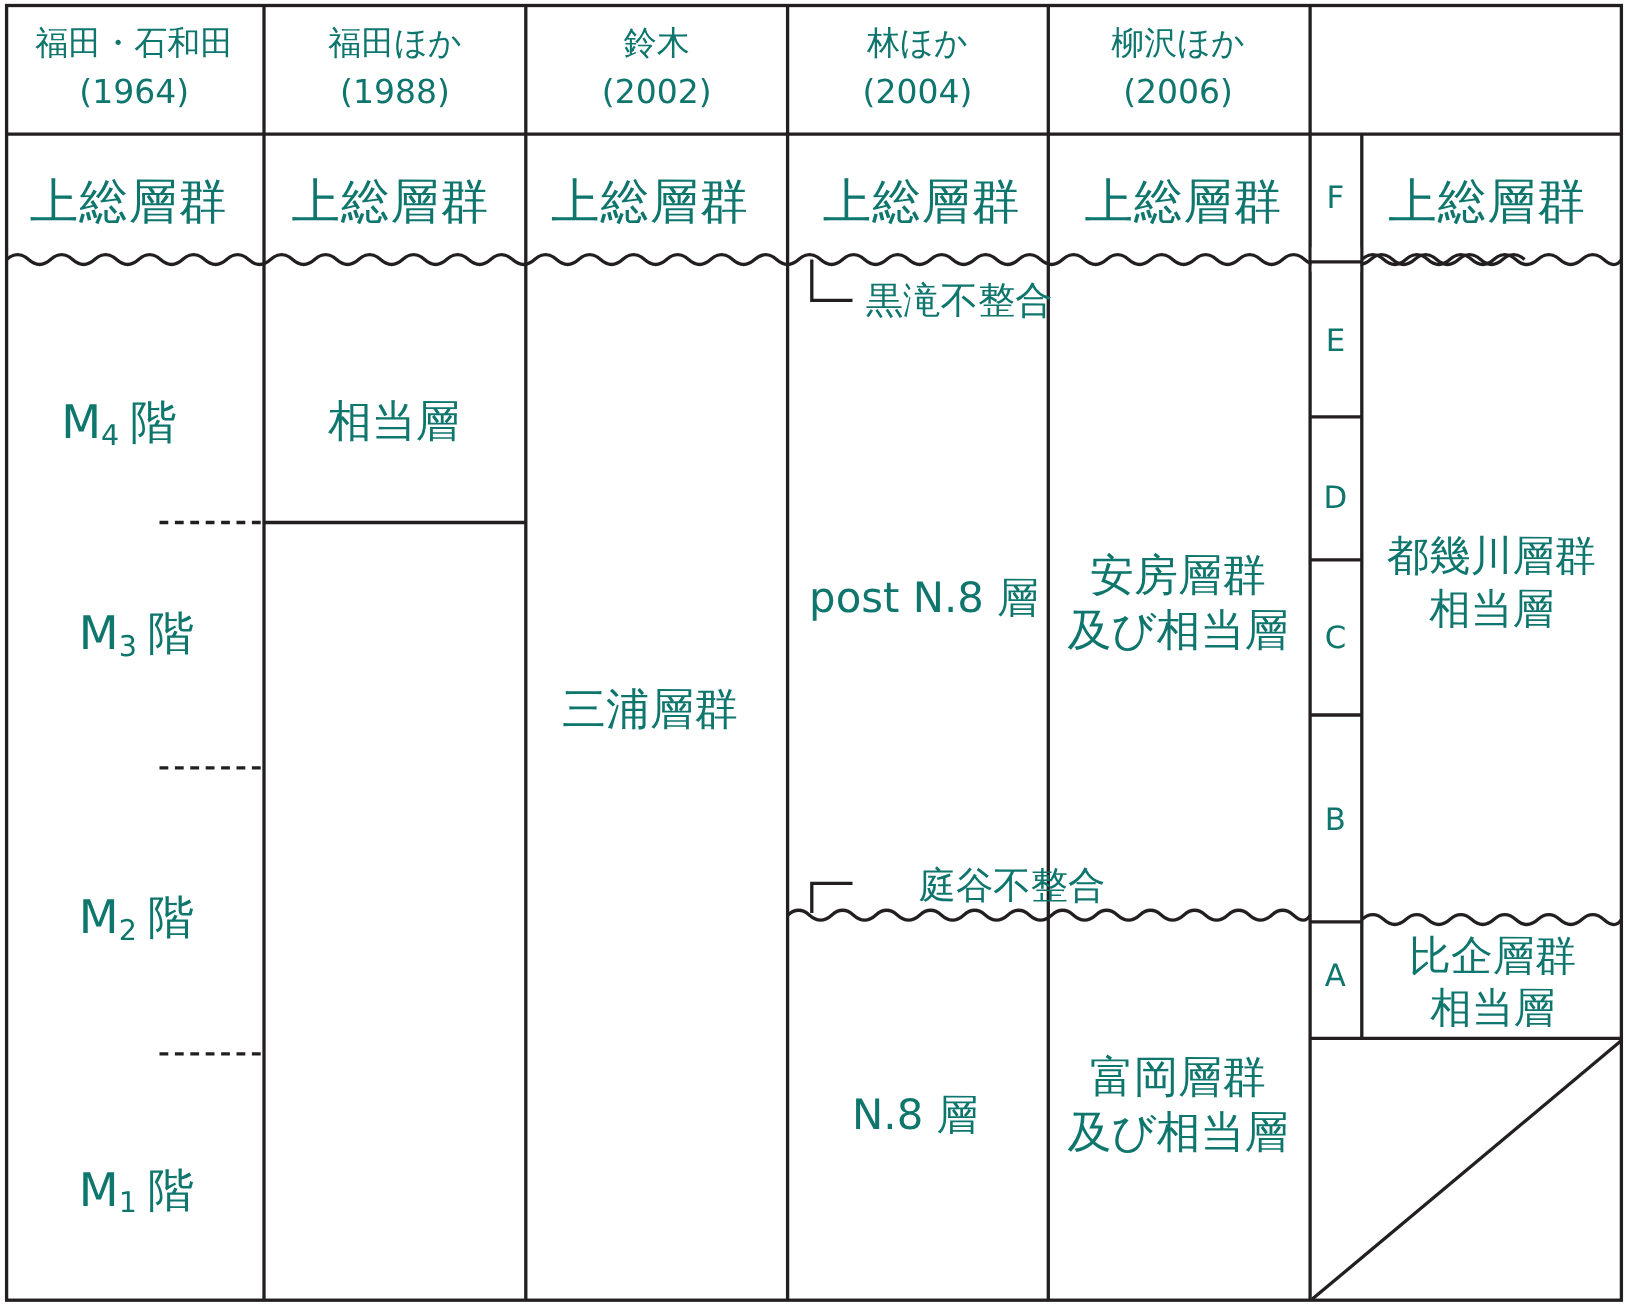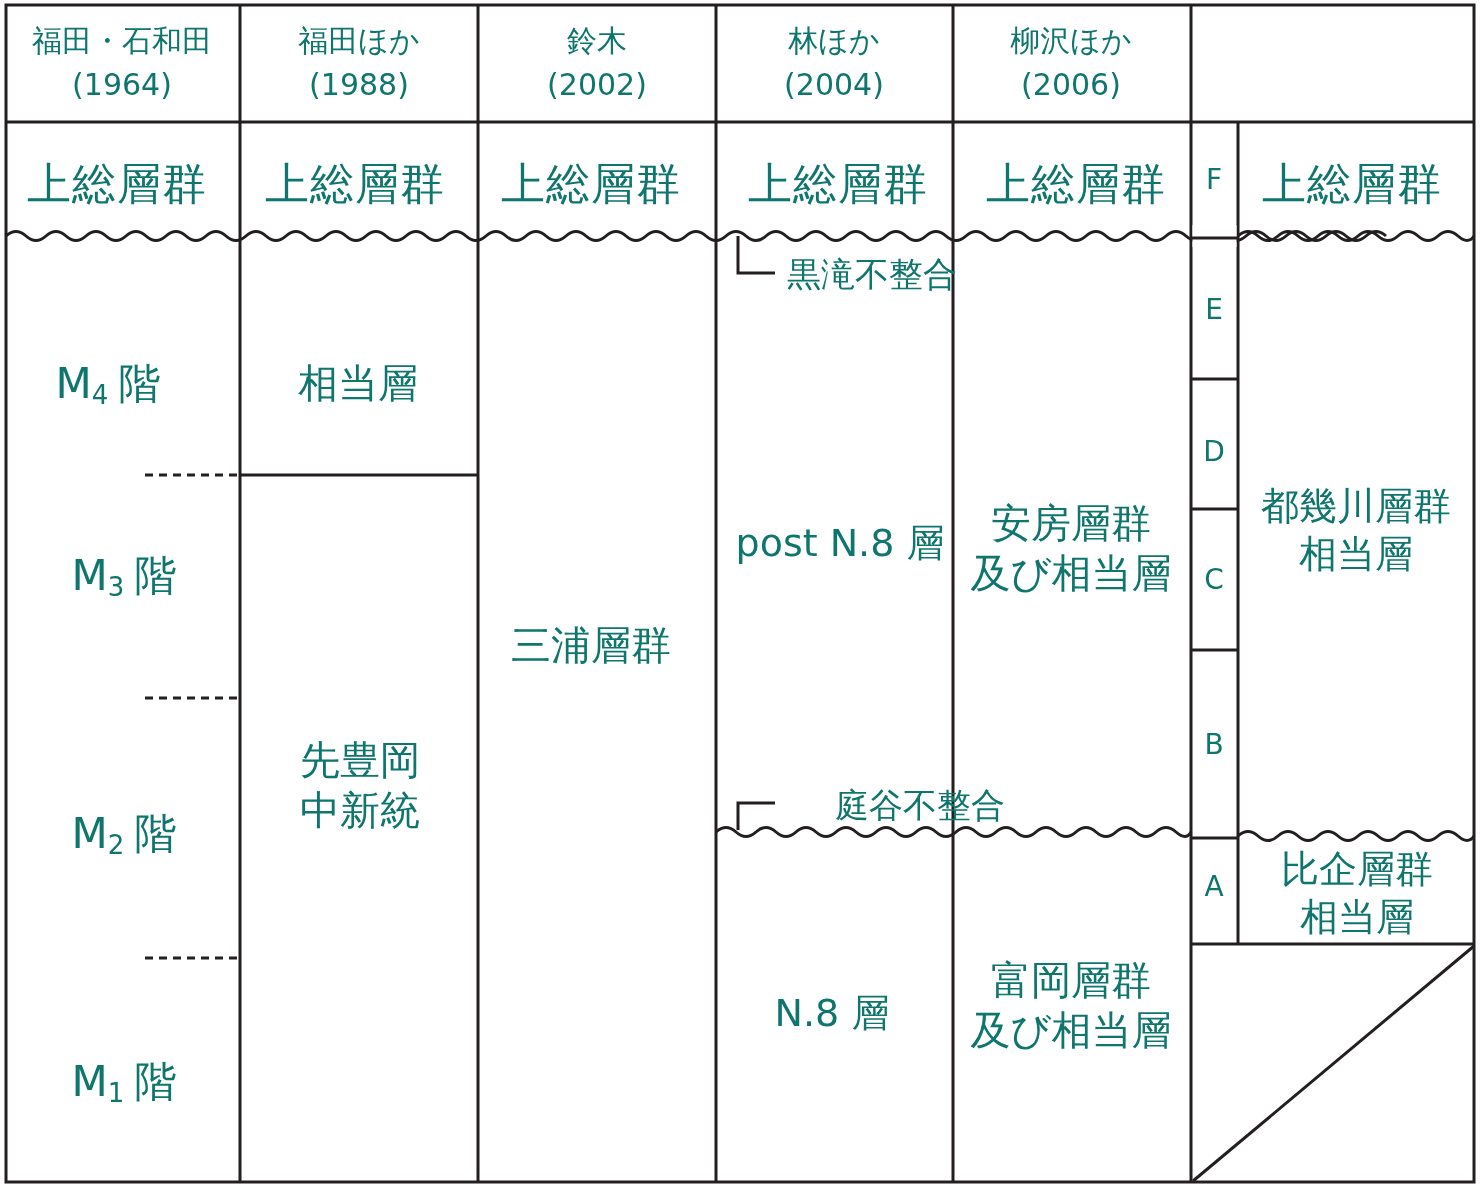--- a/index.html
+++ b/index.html
@@ -110,24 +110,20 @@
   <div class="lbl stage" style="left:124px; top:834px;">
     <span>M</span><sub>2</sub><span>階</span>
   </div>
   <div class="lbl stage" style="left:124px; top:1082px;">
     <span>M</span><sub>1</sub><span>階</span>
   </div>
 
   <div class="lbl mid" style="left:358px; top:383px;">
     <div>相当層</div>
   </div>
-  <div class="lbl mid" style="left:360px; top:785px;">
-    <div>先豊岡</div>
-    <div>中新統</div>
-  </div>
 
   <div class="lbl mid" style="left:591px; top:645px;">三浦層群</div>
 
   <div class="lbl small" style="left:787px; top:274px;">黒滝不整合</div>
   <div class="lbl midsm" style="left:840px; top:544px;">post N.8 層</div>
   <div class="lbl small" style="left:787px; top:805px;margin-left:48px;">庭谷不整合</div>
   <div class="lbl midsm" style="left:832px; top:1014px;">N.8 層</div>
 
   <div class="lbl mid" style="left:1071px; top:548px;">
     <div>安房層群</div>

